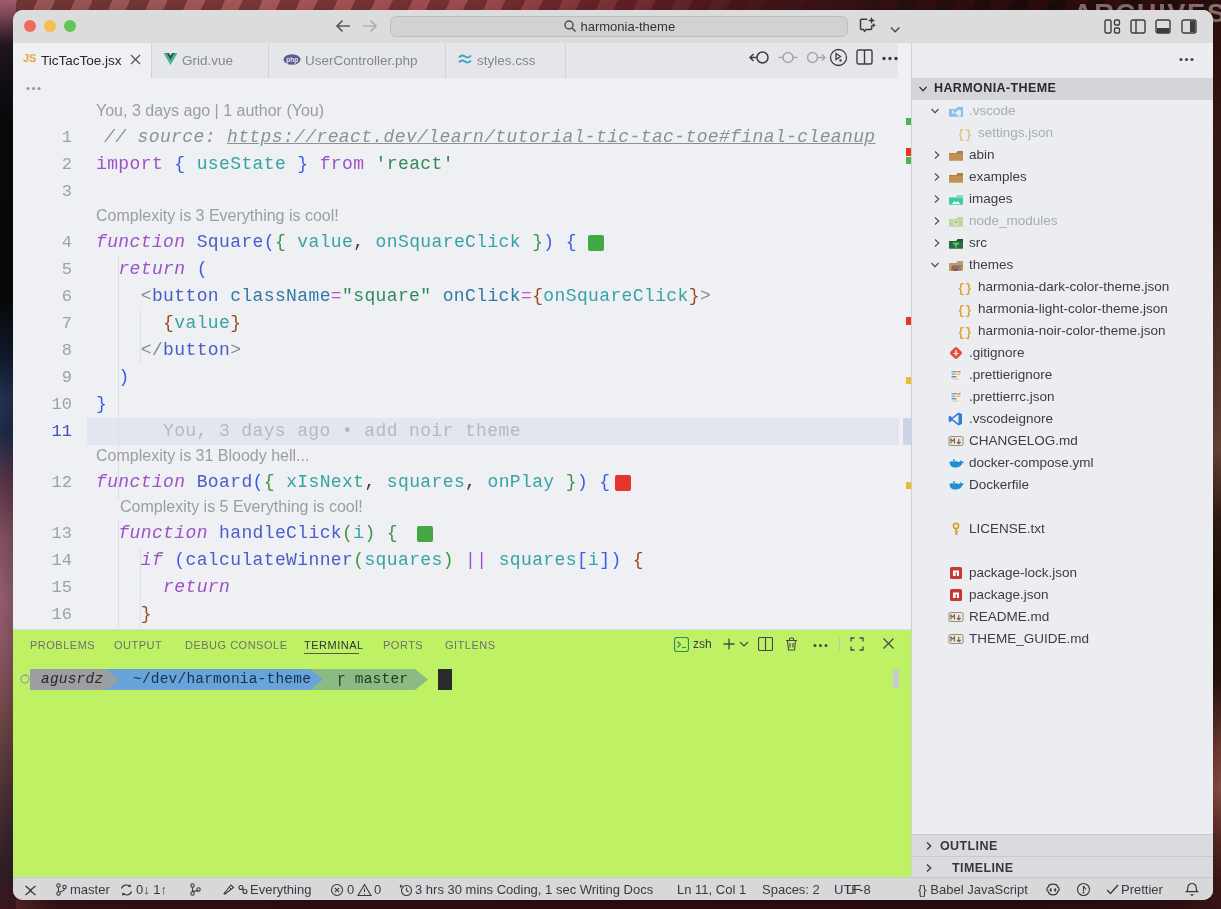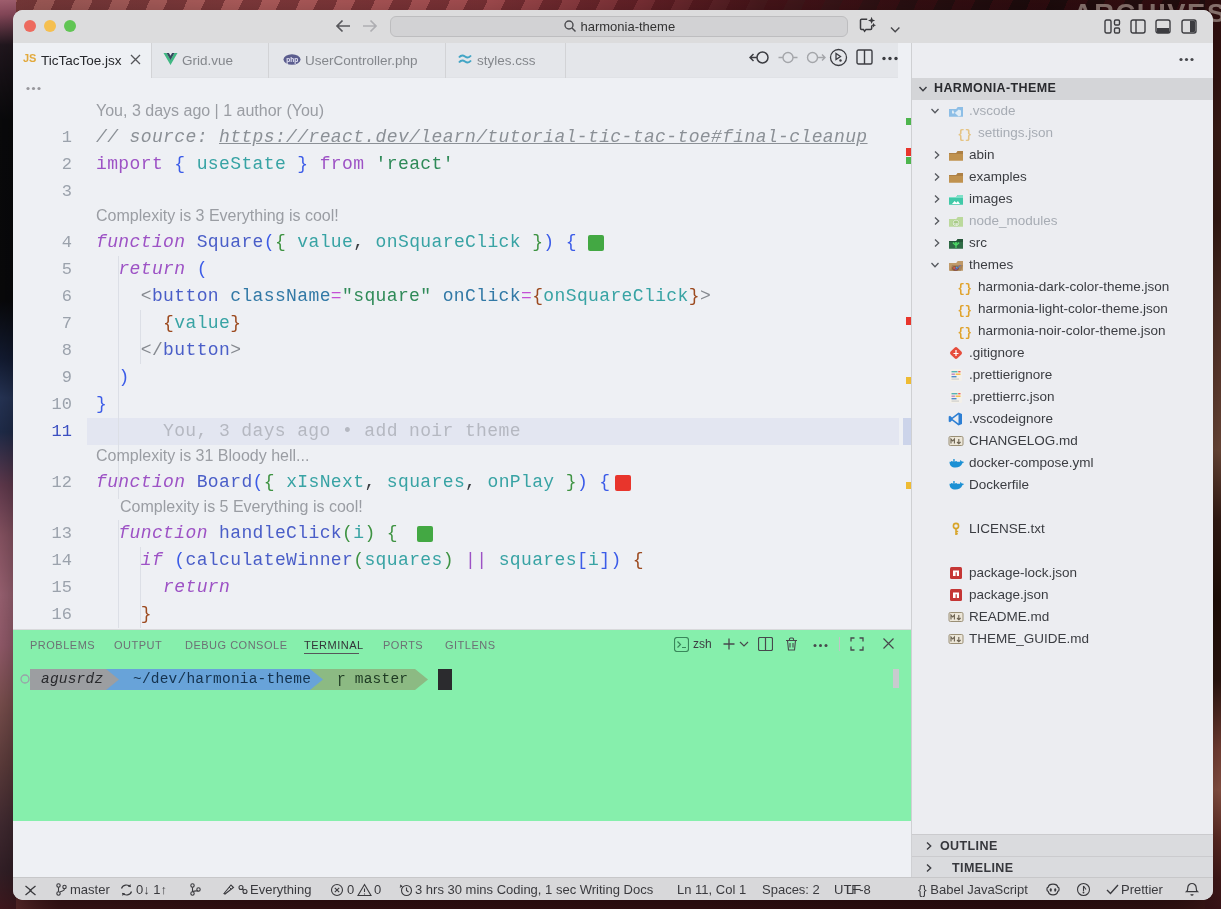--- a/index.html
+++ b/index.html
@@ -37,30 +37,30 @@
   #editor { left:0; top:90px; width:898px; height:529px; background:#eef0f4; }
   .cl { position:absolute; left:83px; color:#9a9da3; font-size:16px; white-space:pre; }
   .ln { position:absolute; font-family:"Liberation Mono", monospace; font-size:18px; letter-spacing:0.38px; white-space:pre; color:#3a3d42; }
   .num { position:absolute; width:59px; text-align:right; font-family:"Liberation Mono", monospace; font-size:17px; color:#9ba2ac; }
   .k  { color:#9d52c5; font-style:italic; }
   .kk { color:#9d52c5; }
   .id { color:#4a5ec8; }
   .tl2{ color:#38a3a4; }
   .at { color:#3279a6; }
   .s  { color:#2f8a58; }
-  .c  { color:#8b9096; font-style:italic; }
+  .c  { color:#8b9096; font-style:italic;margin-left:8px; }
   .b1 { color:#3c5ce8; }
   .b2 { color:#3e9342; }
   .b3 { color:#9c4a1f; }
   .eq { color:#c44fd4; }
   .p  { color:#85898f; }
   .d  { color:#3a3d42; }
   .sq { display:inline-block; width:16px; height:16px; border-radius:2px; vertical-align:-4px; }
   
-  #panel { left:0; top:619px; width:898px; height:192px; background:#86efac; border-top:1px solid #d8d9db; }
+  #panel { left:0; top:619px; width:898px; height:248px; background:#bef264; border-top:1px solid #d8d9db; }
   .ptab { position:absolute; top:9px; font-size:11px; letter-spacing:0.5px; color:#6d7075; }
   .ptab.active { color:#333438; }
   
   #status { left:0; top:867px; width:1200px; height:23px; background:#d8d8da; border-top:1px solid #c7c7c9; color:#3a3a3e; font-size:13px; }
   #status .it { position:absolute; top:4px; white-space:pre; }
   svg { display:block; }
 </style>
 </head>
 <body>
   <div class="abs" id="wallTop"></div>

